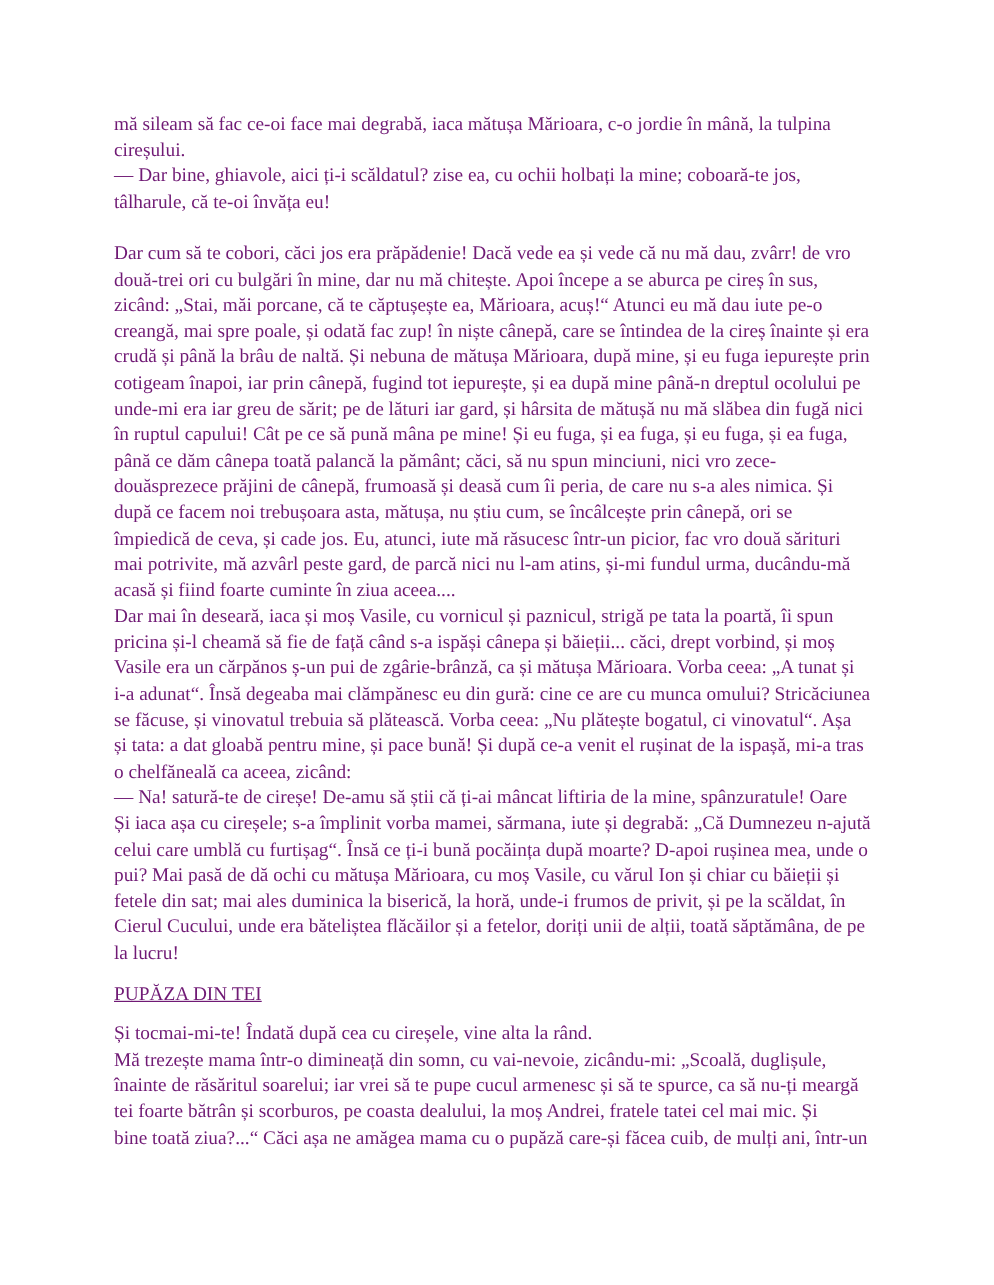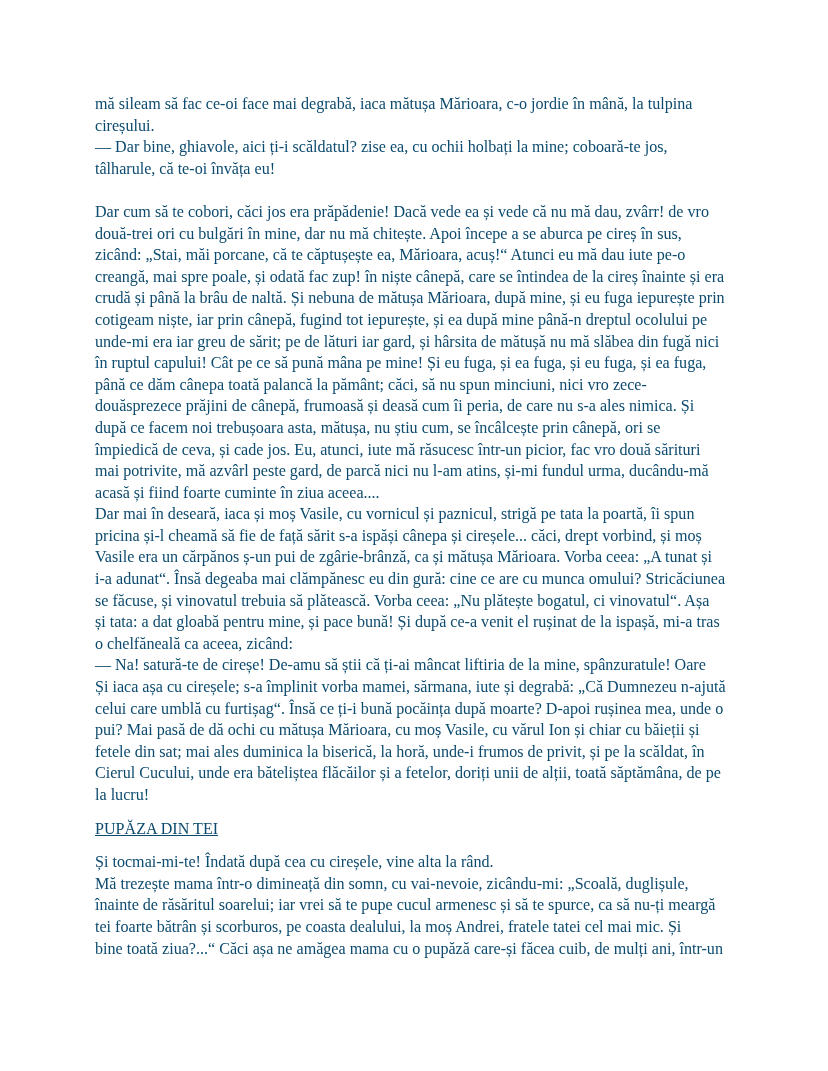--- a/index.html
+++ b/index.html
@@ -1,20 +1,20 @@
 <!DOCTYPE html>
 <html><head>
 <meta charset="utf-8">
 <style>
   html, body { margin: 0; padding: 0; background: #ffffff; }
   body { width: 828px; height: 1071px; overflow: hidden; position: relative; }
   .page {
     position: absolute; left: 95px; top: 93px; width: 650px;
     font-family: "Liberation Serif", "DejaVu Serif", serif;
-    font-size: 16.1px; line-height: 21.6px; color: #0c4a6e;
+    font-size: 16.1px; line-height: 21.6px; color: #701a75;
   }
   .line { white-space: nowrap; display: block; height: 21.6px; }
   .blank { height: 21.6px; }
   .heading-gap-top { height: 12px; }
   .heading-gap-bottom { height: 12px; }
   .heading { white-space: nowrap; display: block; height: 21.6px; font-size: 16.1px; text-decoration: underline; }
 </style>
 </head>
 <body>
 
@@ -25,31 +25,31 @@
     <span class="line">— Dar bine, ghiavole, aici ți-i scăldatul? zise ea, cu ochii holbați la mine; coboară-te jos,</span>
     <span class="line">tâlharule, că te-oi învăța eu!</span>
   </div>
   <div class="blank"></div>
   <div>
     <span class="line">Dar cum să te cobori, căci jos era prăpădenie! Dacă vede ea și vede că nu mă dau, zvârr! de vro</span>
     <span class="line">două-trei ori cu bulgări în mine, dar nu mă chitește. Apoi începe a se aburca pe cireș în sus,</span>
     <span class="line">zicând: „Stai, măi porcane, că te căptușește ea, Mărioara, acuș!“ Atunci eu mă dau iute pe-o</span>
     <span class="line">creangă, mai spre poale, și odată fac zup! în niște cânepă, care se întindea de la cireș înainte și era</span>
     <span class="line">crudă și până la brâu de naltă. Și nebuna de mătușa Mărioara, după mine, și eu fuga iepurește prin</span>
-    <span class="line">cotigeam niște, iar prin cânepă, fugind tot iepurește, și ea după mine până-n dreptul ocolului pe</span>
+    <span class="line">cotigeam înapoi, iar prin cânepă, fugind tot iepurește, și ea după mine până-n dreptul ocolului pe</span>
     <span class="line">unde-mi era iar greu de sărit; pe de lături iar gard, și hârsita de mătușă nu mă slăbea din fugă nici</span>
     <span class="line">în ruptul capului! Cât pe ce să pună mâna pe mine! Și eu fuga, și ea fuga, și eu fuga, și ea fuga,</span>
     <span class="line">până ce dăm cânepa toată palancă la pământ; căci, să nu spun minciuni, nici vro zece-</span>
     <span class="line">douăsprezece prăjini de cânepă, frumoasă și deasă cum îi peria, de care nu s-a ales nimica. Și</span>
     <span class="line">după ce facem noi trebușoara asta, mătușa, nu știu cum, se încâlcește prin cânepă, ori se</span>
     <span class="line">împiedică de ceva, și cade jos. Eu, atunci, iute mă răsucesc într-un picior, fac vro două sărituri</span>
     <span class="line">mai potrivite, mă azvârl peste gard, de parcă nici nu l-am atins, și-mi fundul urma, ducându-mă</span>
     <span class="line">acasă și fiind foarte cuminte în ziua aceea....</span>
     <span class="line">Dar mai în deseară, iaca și moș Vasile, cu vornicul și paznicul, strigă pe tata la poartă, îi spun</span>
-    <span class="line">pricina și-l cheamă să fie de față sărit s-a ispăși cânepa și cireșele... căci, drept vorbind, și moș</span>
+    <span class="line">pricina și-l cheamă să fie de față când s-a ispăși cânepa și băieții... căci, drept vorbind, și moș</span>
     <span class="line">Vasile era un cărpănos ș-un pui de zgârie-brânză, ca și mătușa Mărioara. Vorba ceea: „A tunat și</span>
     <span class="line">i-a adunat“. Însă degeaba mai clămpănesc eu din gură: cine ce are cu munca omului? Stricăciunea</span>
     <span class="line">se făcuse, și vinovatul trebuia să plătească. Vorba ceea: „Nu plătește bogatul, ci vinovatul“. Așa</span>
     <span class="line">și tata: a dat gloabă pentru mine, și pace bună! Și după ce-a venit el rușinat de la ispașă, mi-a tras</span>
     <span class="line">o chelfăneală ca aceea, zicând:</span>
     <span class="line">— Na! satură-te de cireșe! De-amu să știi că ți-ai mâncat liftiria de la mine, spânzuratule! Oare</span>
     <span class="line">Și iaca așa cu cireșele; s-a împlinit vorba mamei, sărmana, iute și degrabă: „Că Dumnezeu n-ajută</span>
     <span class="line">celui care umblă cu furtișag“. Însă ce ți-i bună pocăința după moarte? D-apoi rușinea mea, unde o</span>
     <span class="line">pui? Mai pasă de dă ochi cu mătușa Mărioara, cu moș Vasile, cu vărul Ion și chiar cu băieții și</span>
     <span class="line">fetele din sat; mai ales duminica la biserică, la horă, unde-i frumos de privit, și pe la scăldat, în</span>

